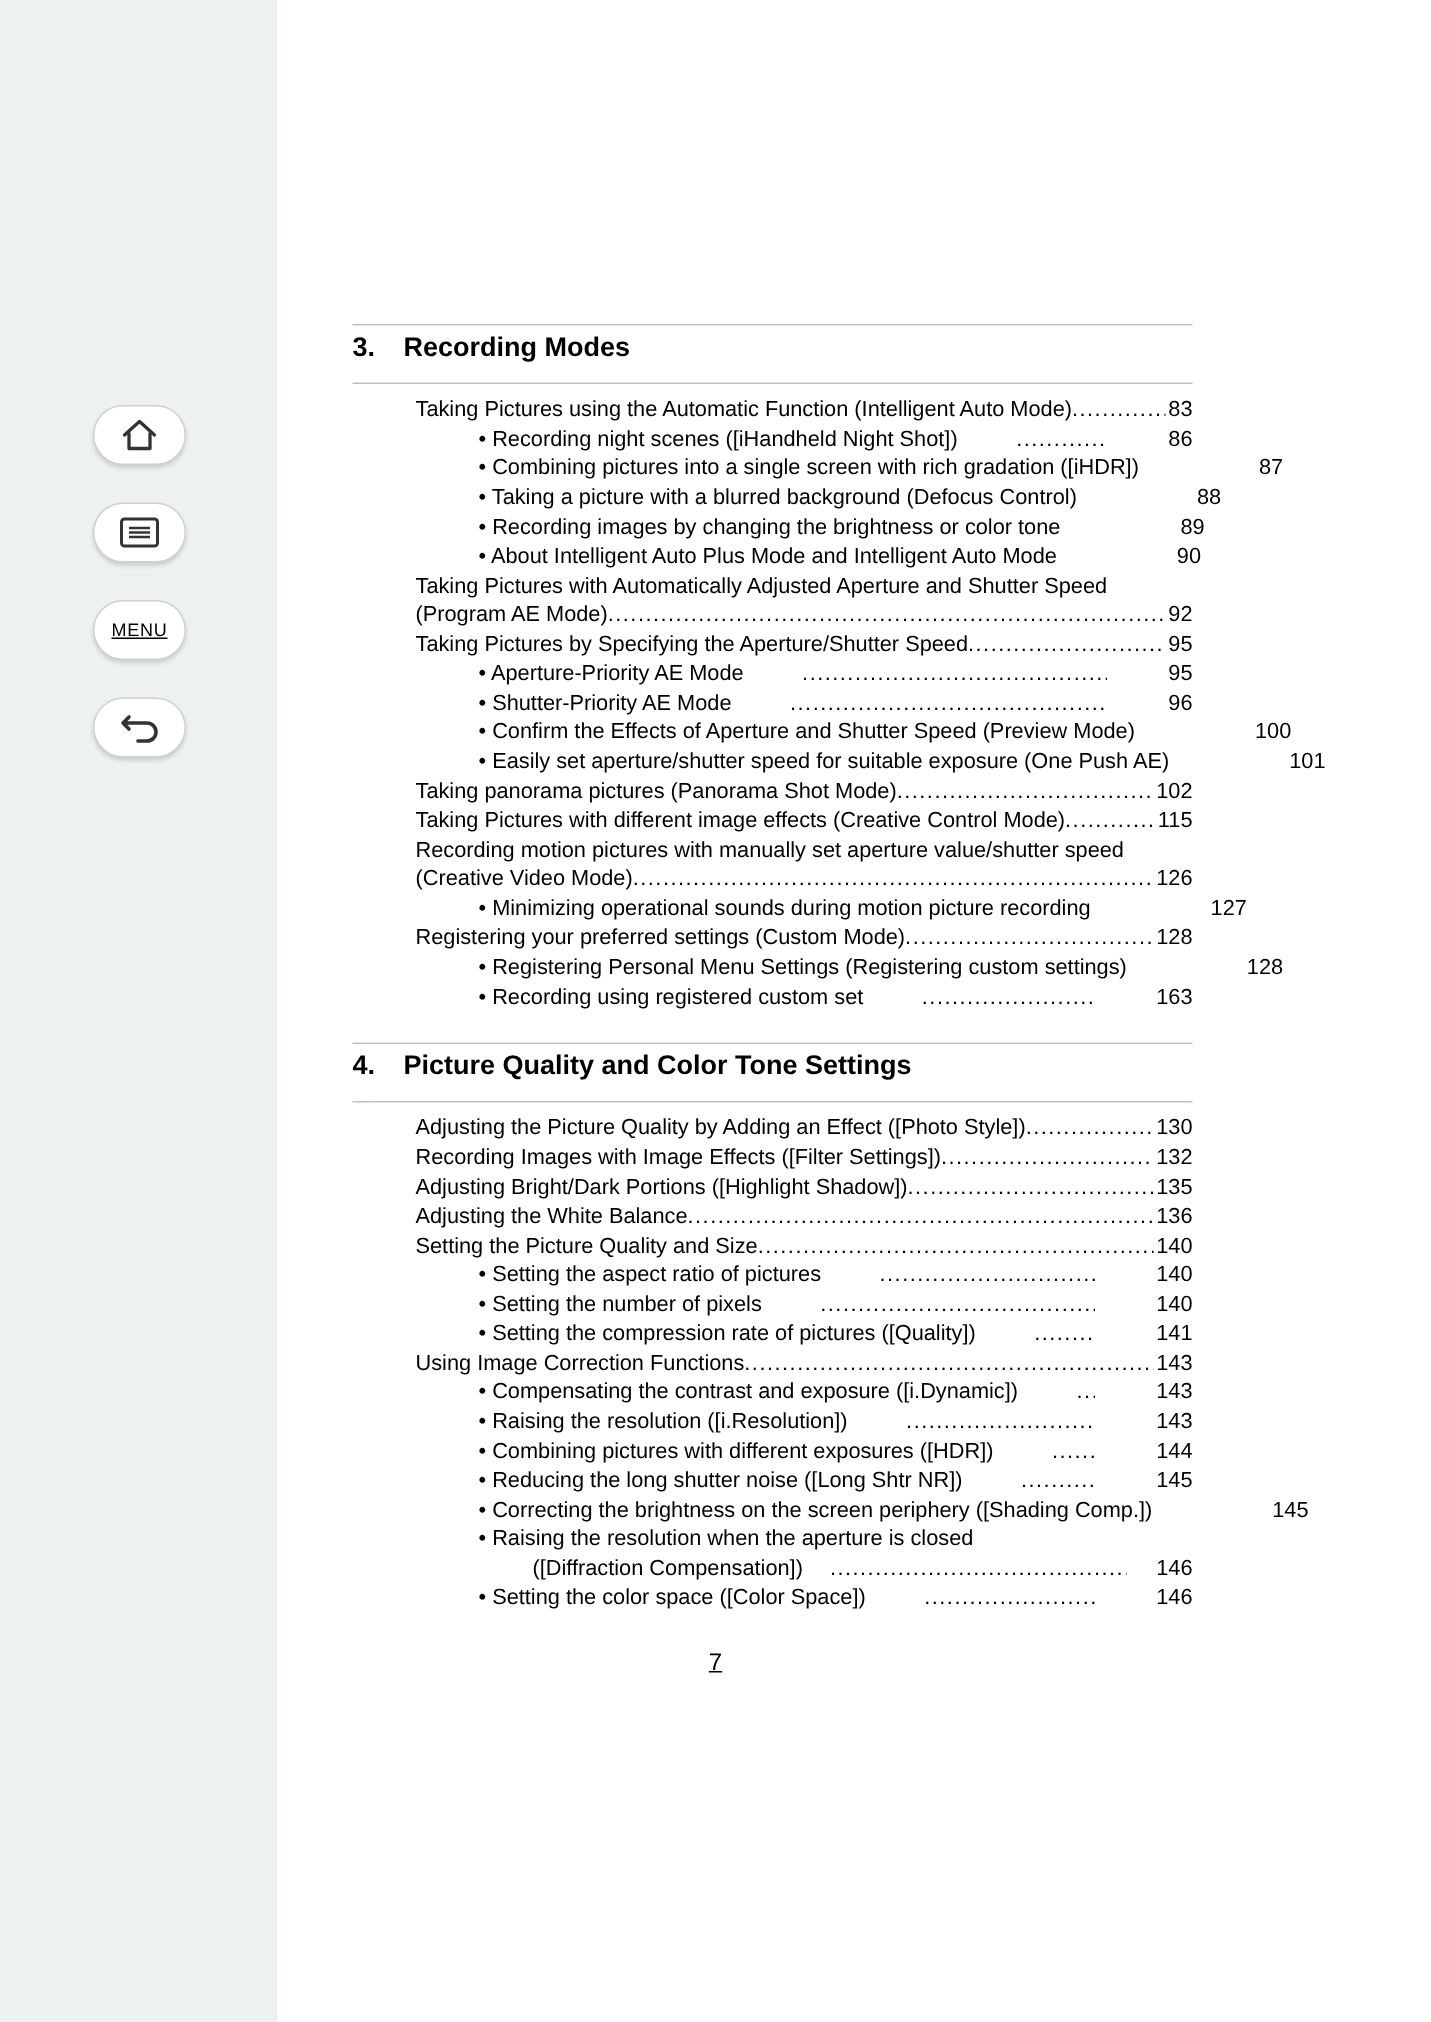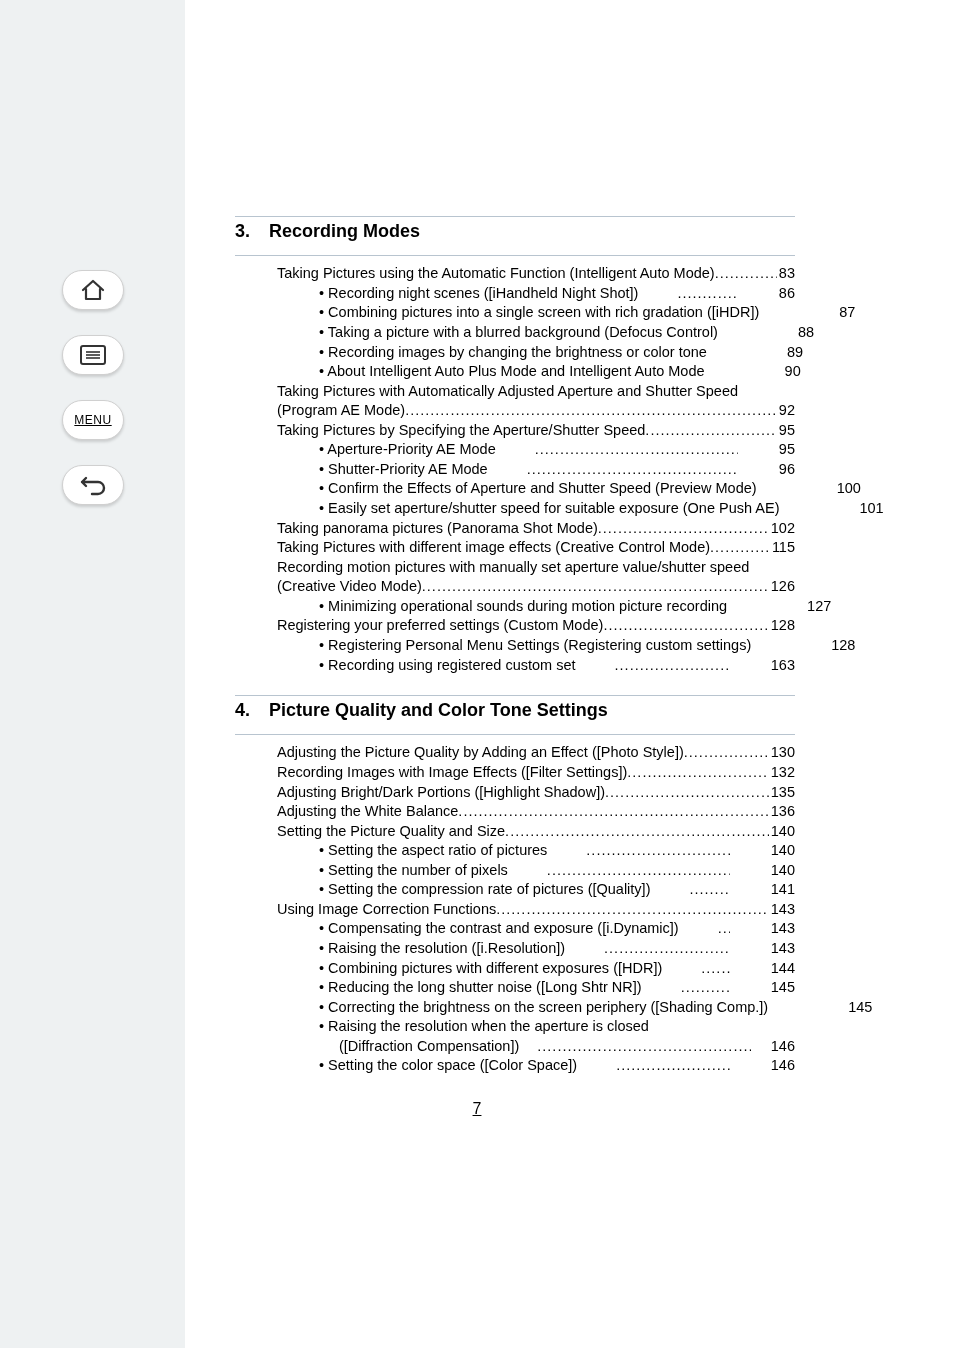--- a/index.html
+++ b/index.html
@@ -19,21 +19,21 @@
     position: absolute; left: 235px; top: 210px; width: 560px;
     color: #000; font-size: 14.5px; line-height: 1.35;
   }
   .section-row { display: flex; align-items: baseline; gap: 16px; margin-bottom: 12px; }
   .section-num { font-weight: bold; font-size: 18px; min-width: 18px; }
   .section-title { font-weight: bold; font-size: 18px; }
   .hr { border: none; border-top: 1px solid #b8c4cf; margin: 6px 0 2px 0; }
   .toc { margin-left: 42px; margin-top: 8px; }
   .toc-row { display: flex; align-items: flex-end; white-space: nowrap; }
   .toc-row.sub1 { margin-left: 42px; gap: 39px; }
-  .toc-row.sub2 { margin-left: 62px; gap: 18px; }
+  .toc-row.sub2 { margin-left: 78px; gap: 18px; }
   .toc-label { }
   .dots { flex: 1 1 auto; overflow: hidden; letter-spacing: 1px; color: #000; }
   .dots::after { content: "........................................................................................................................................................"; }
   .toc-page { padding-left: 2px; }
   .section-gap { height: 14px; }
   .page-num {
     position: absolute; left: 0; width: 954px; top: 1100px; text-align: center;
     font-size: 16px; text-decoration: underline;
   }
 </style>

